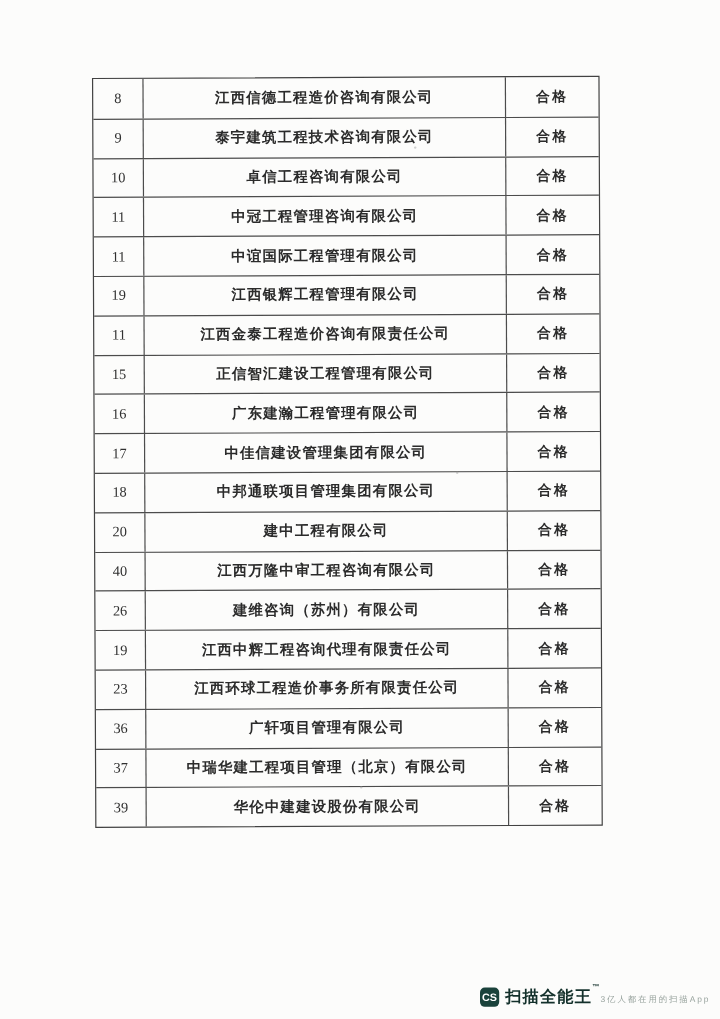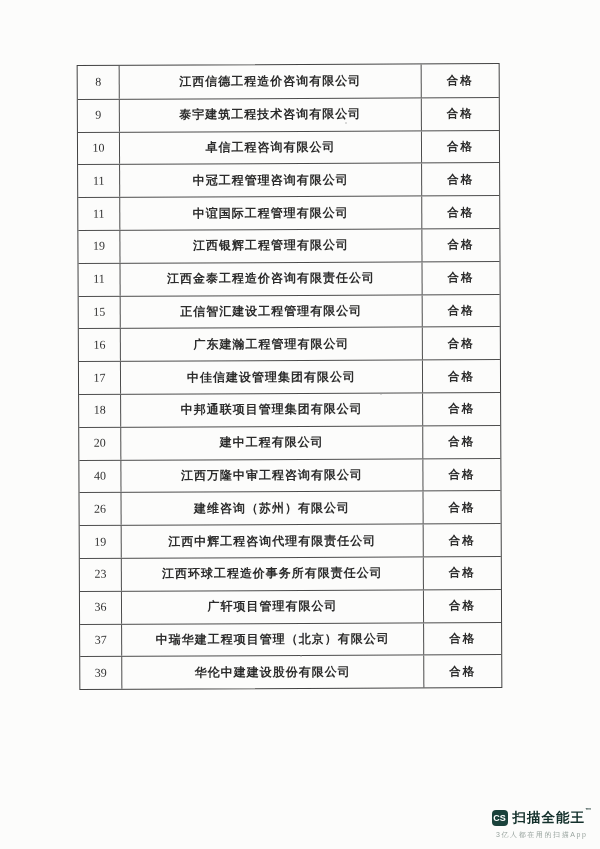--- a/index.html
+++ b/index.html
@@ -69,21 +69,21 @@
     background: #9a9a9a;
     border-radius: 50%;
     opacity: .45;
   }
   
   .watermark {
     position: absolute;
     right: 8px;
     bottom: 9px;
     display: flex;
-    flex-direction: column;
+    flex-direction: row;
     align-items: center;
     font-family: "Liberation Sans", sans-serif;
   }
   .wm-top {
     display: flex;
     align-items: center;
   }
   .cs-badge {
     width: 16px;
     height: 16px;

